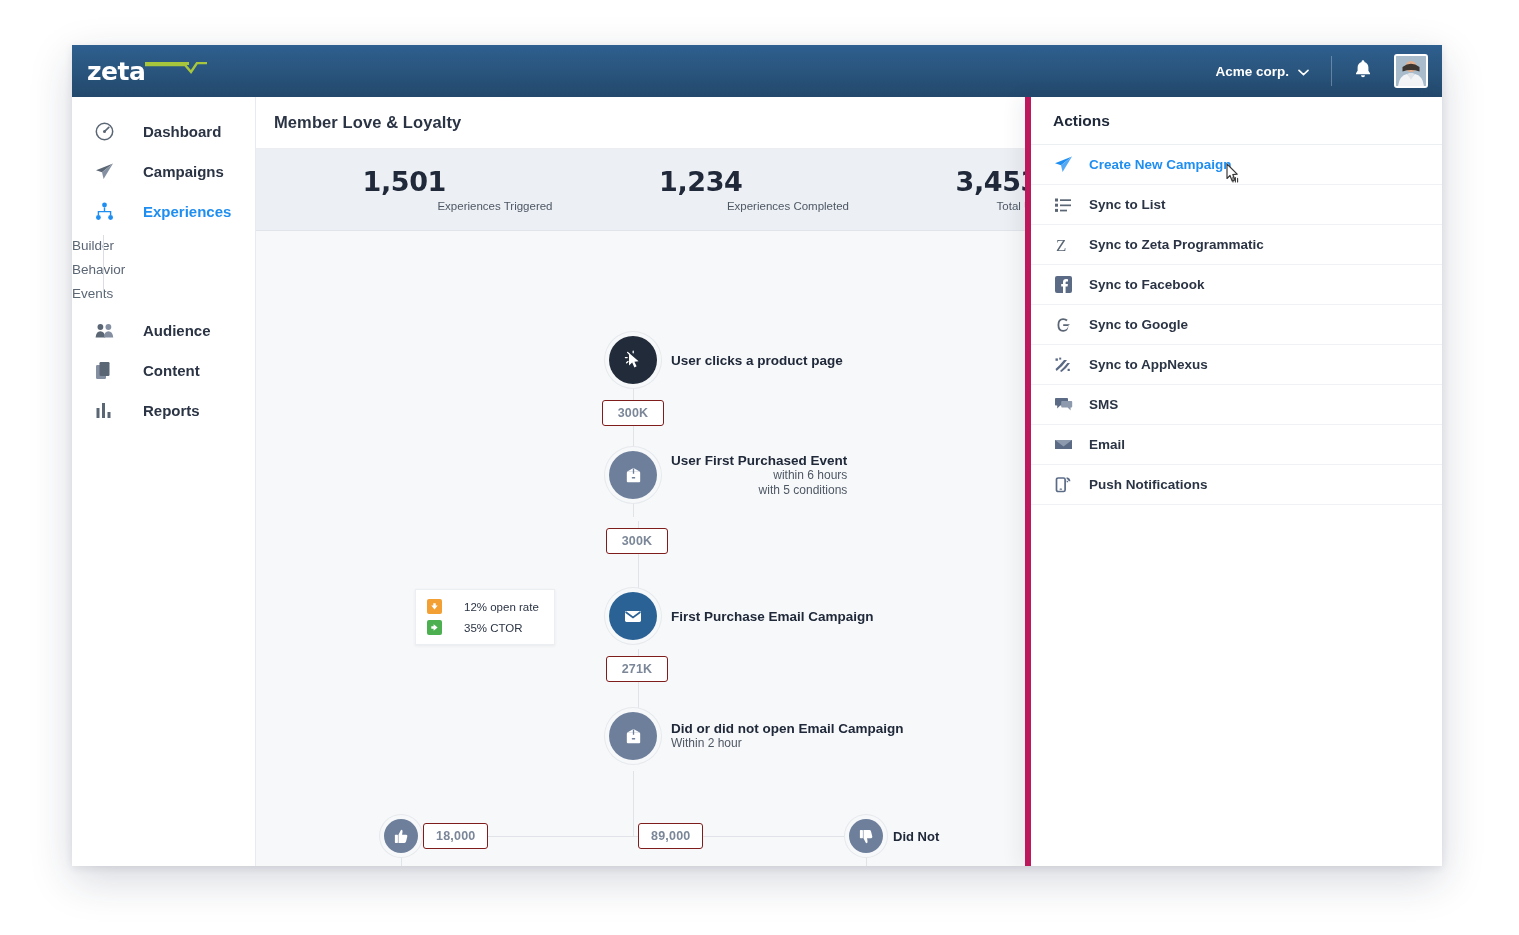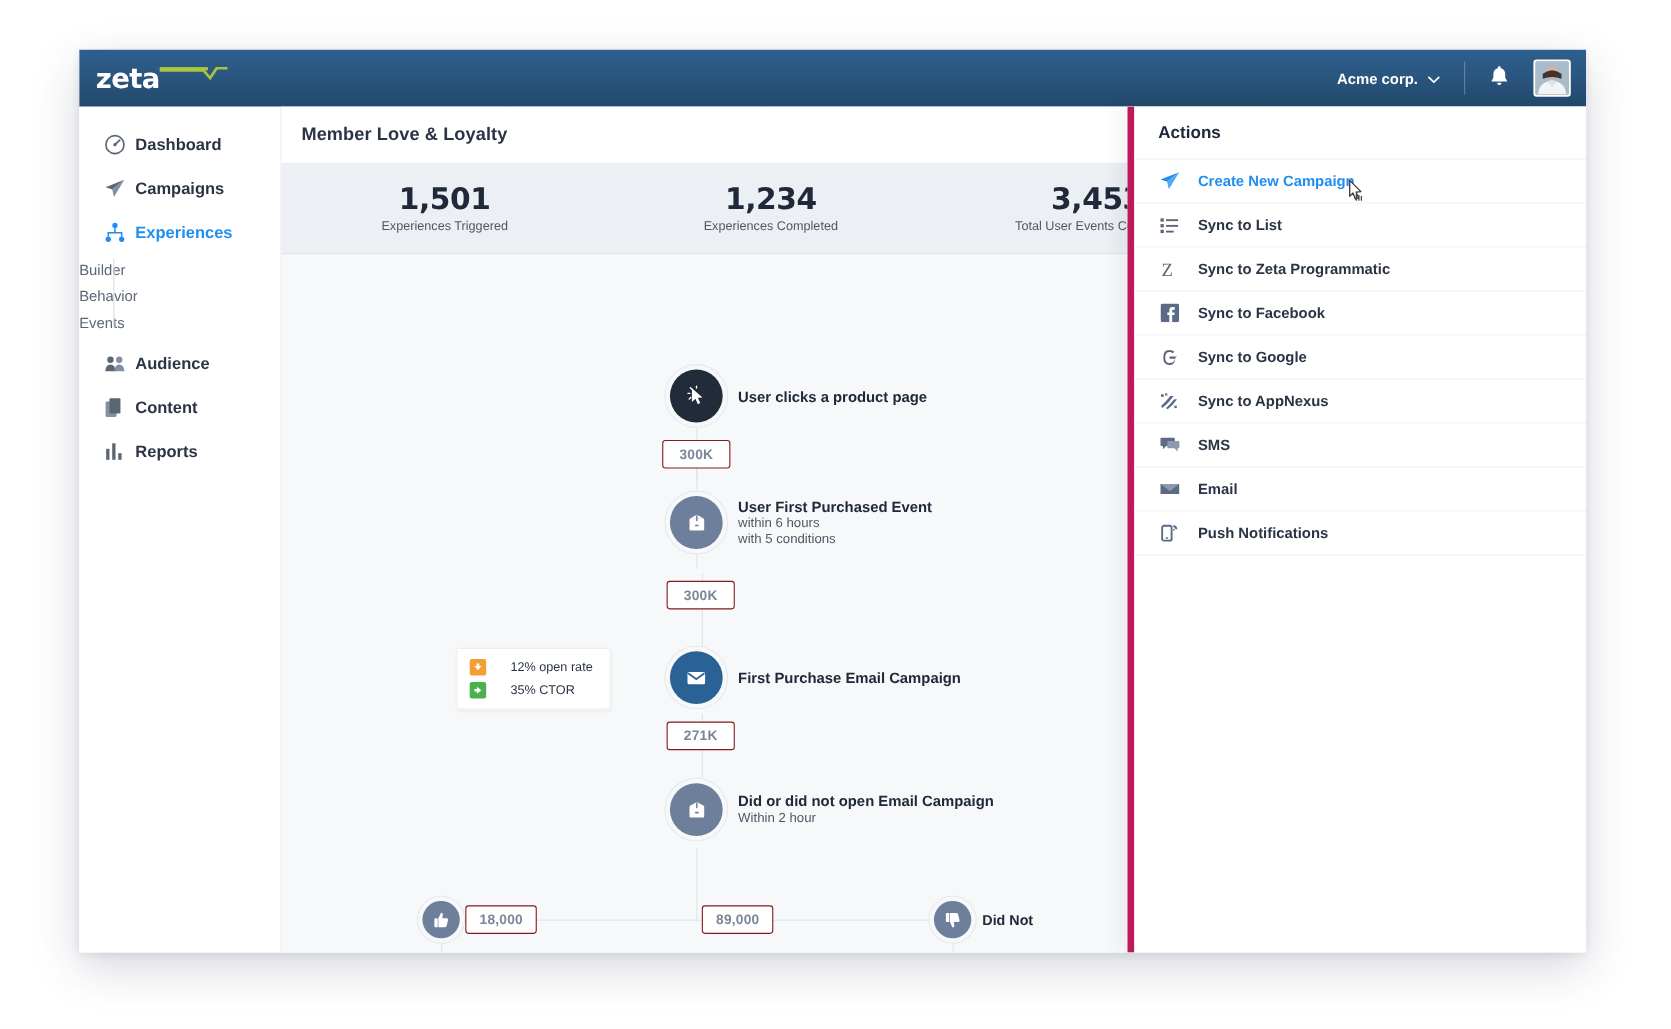--- a/index.html
+++ b/index.html
@@ -52,21 +52,21 @@
   }
 
   
   #sidebar {
     position: absolute; left: 0; top: 52px;
     width: 184px; height: 769px;
     background: #ffffff; border-right: 1px solid #e7eaee;
     padding-top: 14px;
   }
   .nav-item {
-    display: flex; align-items: center; gap: 9px;
+    display: flex; align-items: center; gap: 29px;
     height: 40px; padding-left: 22px;
     color: #2b3444; font-size: 15px; font-weight: bold;
     cursor: pointer;
   }
   .nav-item.active { color: #1f8ef1; }
   .nav-icon { width: 20px; height: 20px; display:flex; align-items:center; justify-content:center; flex:0 0 20px;}
   .subnav { position: relative; margin: 2px 0 5px; }
   .subnav:before {
     content:""; position:absolute; left:31px; top:2px; bottom:8px;
     width:1px; background:#d9dee5;
@@ -118,21 +118,21 @@
     height: 82px; background: #eceff3;
     border-bottom: 1px solid #e1e5ea;
     display: flex; align-items: center;
   }
   .stat { flex: 1 1 0; text-align: center; }
   .stat .num {
     font-size: 27px; font-weight: bold; color: #20293a;
     letter-spacing: -0.4px; line-height: 30px;
     font-family: "DejaVu Sans", sans-serif;
   }
-  .stat .lbl { font-size: 11.5px; color: #4e5865; margin-top: 3px; }
+  .stat .lbl { font-size: 11.5px; color: #4e5865; margin-top: 3px; text-align: right; }
 
   
   #canvas {
     position: relative; height: 635px; background: #f7f8f9; overflow: hidden;
   }
   .node { position: absolute; display: flex; align-items: center; }
   .bubble {
     width: 48px; height: 48px; border-radius: 50%;
     display: flex; align-items: center; justify-content: center;
     box-shadow: 0 0 0 4px #f7f8f9, 0 0 0 5px #e6e9ed;
@@ -408,21 +408,21 @@
         </div>
         <div class="node-text">
           <div class="node-title">User clicks a product page</div>
         </div>
       </div>
 
       <div class="pill" style="left:346px; top:169px;">
         <span>300K</span>
       </div>
 
-      <div class="node" style="left:353px; top:220px;">
+      <div class="node" style="left:353px; top:220px;text-align:right;">
         <div class="bubble slate">
           <svg width="21" height="21" viewBox="0 0 22 22">
             <rect x="4" y="7" width="14" height="11" rx="1" fill="#ffffff"></rect>
             <path d="M4 7 L11 3.2 L18 7 Z" fill="#ffffff"></path>
             <rect x="9.2" y="12.6" width="3.6" height="1.5" rx="0.6" fill="#6e7f9b"></rect>
             <rect x="10.3" y="3.6" width="1.4" height="5.6" fill="#6e7f9b"></rect>
           </svg>
         </div>
         <div class="node-text">
           <div class="node-title">User First Purchased Event</div>

